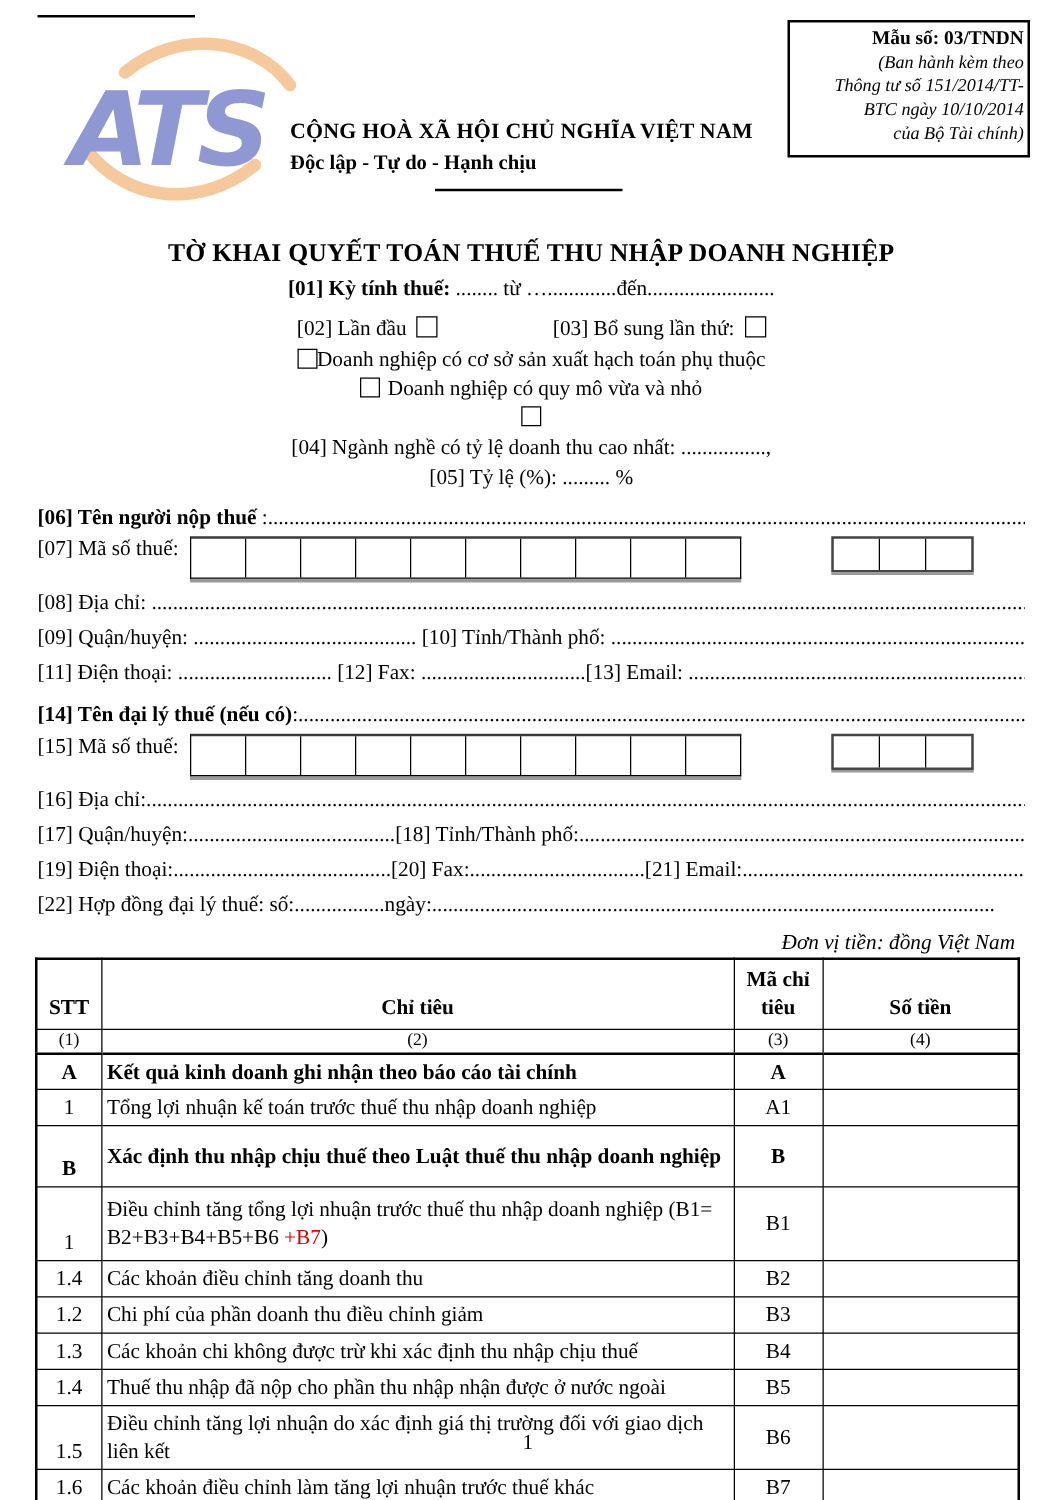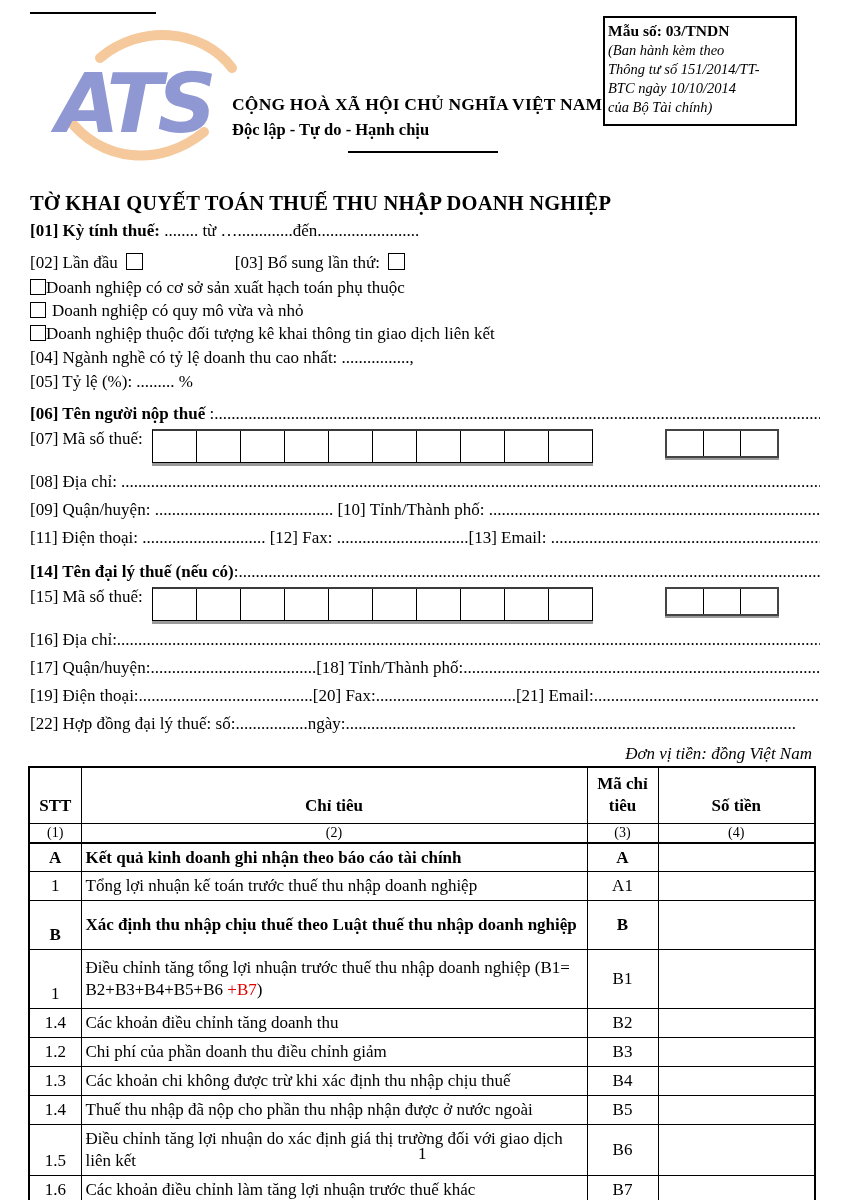--- a/index.html
+++ b/index.html
@@ -2,32 +2,32 @@
 <html><head>
 <meta charset="utf-8">
 <style>
   html,body{margin:0;padding:0}
   body{
     width:849px;height:1200px;position:relative;overflow:hidden;
     background:#fff;color:#000;
     font-family:"Liberation Serif",serif;font-size:17px;
   }
   .nowrap{white-space:nowrap;overflow:hidden}
-  .center{}
+  .center{text-align:center}
   b{font-weight:bold}
 
   
   .top-rule{position:absolute;left:30px;top:12px;width:126px;height:2px;background:#000}
   .logo{position:absolute;left:38px;top:18px;width:222px;height:152px}
   .nat{position:absolute;left:232px;top:94px;width:382px;text-align:left}
   .nat1{font-weight:bold;font-size:17.5px;letter-spacing:.2px}
   .nat2{font-weight:bold;font-size:16.5px;margin-top:5px}
   .nat-rule{width:150px;height:0;border-top:2px solid #000;margin:11px auto 0}
-  .formbox{position:absolute;left:603px;top:16px;width:184px;border:2px solid #000;
-           padding:4px 3px 6px;text-align:left;background:#fff}
+  .formbox{position:absolute;left:630px;top:16px;width:184px;border:2px solid #000;
+           padding:4px 3px 6px;text-align:right;background:#fff}
   .fb1{font-weight:bold;font-size:15.5px;margin-bottom:1px}
   .fbi{font-style:italic;font-size:14.5px;line-height:1.32}
 
   
   .content{position:absolute;left:30px;top:190px;width:790px}
   .title{font-weight:bold;font-size:20.5px;line-height:26px;letter-spacing:.2px}
   .l-period{line-height:26px;margin-top:2px}
   .l-0203{line-height:26px;margin-top:6px}
   .gap60{display:inline-block;width:92px}
   .l-cb{line-height:23px}
@@ -106,21 +106,21 @@
   <div class="title center">TỜ KHAI QUYẾT TOÁN THUẾ THU NHẬP DOANH NGHIỆP</div>
 
   <div class="l-period center nowrap"><b>[01] Kỳ tính thuế:</b><span> ........ từ ….............đến........................</span></div>
 
   <div class="l-0203 center nowrap"><span>[02] Lần đầu</span><span class="cb ml"></span><span class="gap60"></span><span>[03] Bổ sung lần thứ:</span><span class="cb ml"></span></div>
 
   <div class="l-cb center nowrap"><span class="cb sm"></span><span>Doanh nghiệp có cơ sở sản xuất hạch toán phụ thuộc</span></div>
 
   <div class="l-cb center nowrap"><span class="cb sm mr"></span><span>Doanh nghiệp có quy mô vừa và nhỏ</span></div>
 
-  <div class="l-cb center nowrap"><span class="cb sm"></span><span>Doanh nghiệp thuộc đối tượng kê khai thông tin giao dịch liên kết</span></div>
+  <div class="l-cb center nowrap"><span class="cb sm"></span></div>
 
   <div class="l-04 center nowrap">[04] Ngành nghề có tỷ lệ doanh thu cao nhất: ................,</div>
   <div class="l-05 center nowrap">[05] Tỷ lệ (%): ......... %</div>
 
   <div class="info mt6 nowrap"><b class="sect">[06] Tên người nộp thuế</b><span> :..............................................................................................................................................................................</span></div>
 
   <div class="mst-row">
     <span class="mst-label">[07] Mã số thuế:</span>
     <div class="mst-main">
         <span class="cell"></span>

